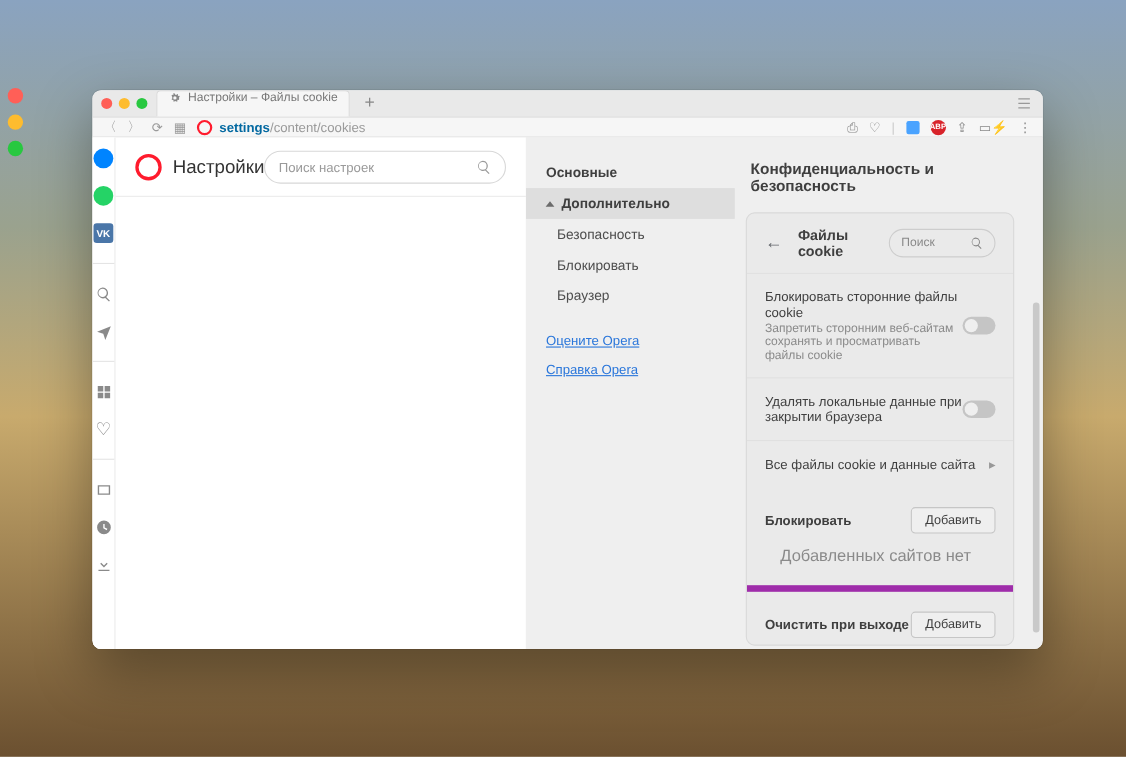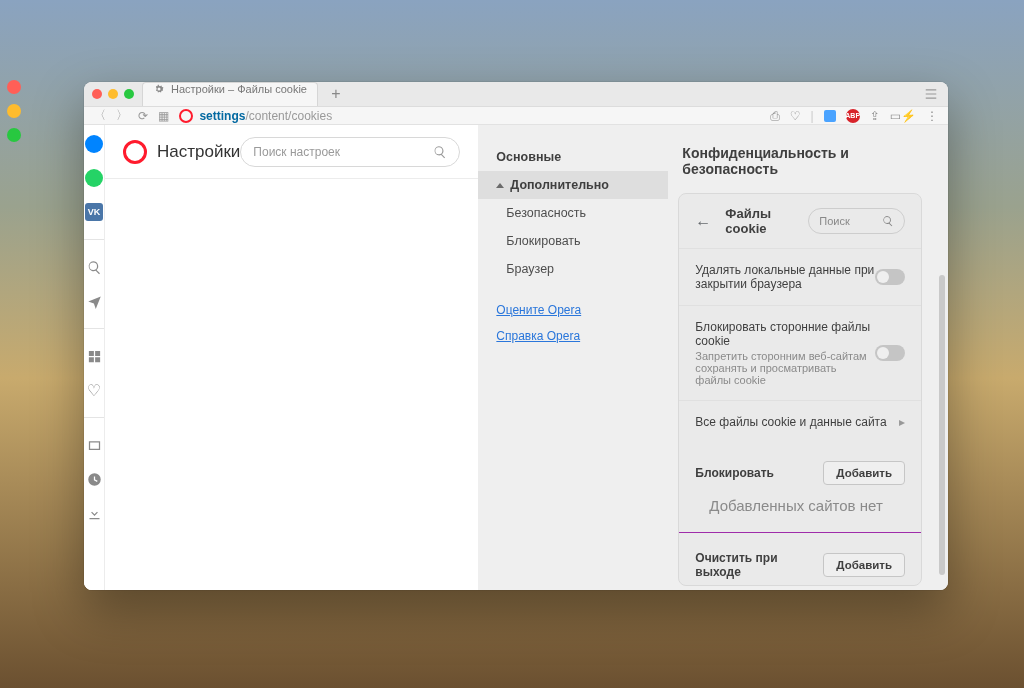--- a/index.html
+++ b/index.html
@@ -73,21 +73,21 @@
   .row .lbl{flex:1}
   .row .sub{color:#8a8a8a;font-size:11px;margin-top:2px}
   .row .toggle{width:30px;height:16px;border-radius:8px;position:relative}
   .toggle.on{background:#1a73e8}
   .toggle.off{background:#cfcfcf}
   .toggle::after{content:"";position:absolute;width:12px;height:12px;border-radius:50%;background:#fff;top:2px}
   .toggle.on::after{right:2px}
   .toggle.off::after{left:2px}
   .row .chev{color:#9a9a9a;font-size:12px}
   .blocktitle{padding:18px 16px 6px;font-size:12px;font-weight:600;color:#333;display:flex;align-items:center}
-  .addbtn{margin-left:auto;border:1px solid #d0d0d0;border-radius:4px;padding:5px 12px;font-size:11.5px;color:#333;background:#fff;font-weight:700}
+  .addbtn{margin-left:auto;border:1px solid #d0d0d0;border-radius:4px;padding:5px 12px;font-size:11.5px;color:#333;background:#fff;font-weight:400}
   .empty{padding:6px 16px 18px 30px;color:#8a8a8a;font-size:15px}
   .hilite{position:absolute;left:571px;top:213px;width:379px;height:131px;background:transparent;box-shadow:0 0 0 2000px rgba(140,140,140,0.14);pointer-events:none}
   
   .sbar{position:absolute;right:3px;top:150px;width:6px;height:300px;background:#c9c9c9;border-radius:3px}
 </style>
 </head>
 <body>
 
 <div class="dock">
   <div class="d" style="background:#ff5f57"></div>
@@ -215,42 +215,42 @@
               <span class="ttl">Файлы cookie</span>
               <div class="srch">
                 <span>Поиск</span>
                 <svg width="12" height="12" viewBox="0 0 24 24">
                     <path fill="#888" d="M10 2a8 8 0 015.3 13.9l5.4 5.4-1.4 1.4-5.4-5.4A8 8 0 1110 2zm0 2a6 6 0 100 12 6 6 0 000-12z"></path>
                   </svg>
               </div>
             </div>
 
             <div class="row">
-              <div class="lbl">Удалять локальные данные при закрытии браузера</div>
-              <div class="toggle off"></div>
-            </div>
-            <div class="row">
               <div class="lbl">
                 <div>Блокировать сторонние файлы cookie</div>
                 <div class="sub">Запретить сторонним веб-сайтам сохранять и просматривать файлы cookie</div>
               </div>
               <div class="toggle off"></div>
             </div>
             <div class="row">
+              <div class="lbl">Удалять локальные данные при закрытии браузера</div>
+              <div class="toggle off"></div>
+            </div>
+            <div class="row">
               <div class="lbl">Все файлы cookie и данные сайта</div>
               <div class="chev">▸</div>
             </div>
 
             <div class="blocktitle">
               <span>Блокировать</span>
               <button class="addbtn">Добавить</button>
             </div>
             <div class="empty">Добавленных сайтов нет</div>
 
-            <div class="blocktitle" style="border-top:1px solid #a21caf">
+            <div class="blocktitle" style="border-top:6px solid #a21caf">
               <span>Очистить при выходе</span>
               <button class="addbtn">Добавить</button>
             </div>
           </div>
         </div>
 
         <div class="hilite"></div>
         <div class="sbar"></div>
       </div>
     </div>

